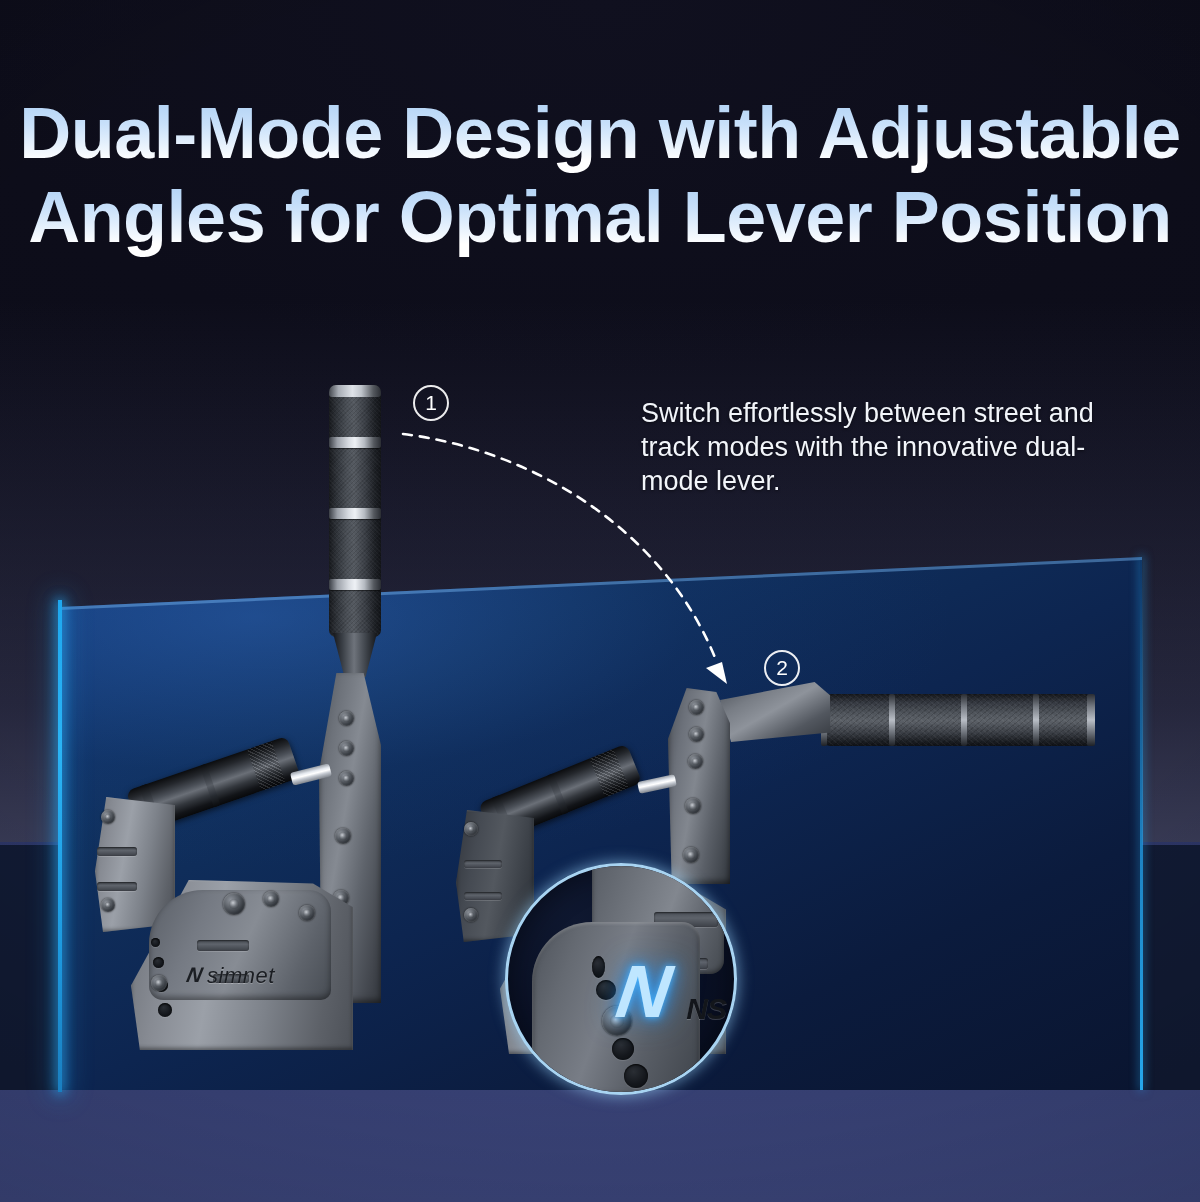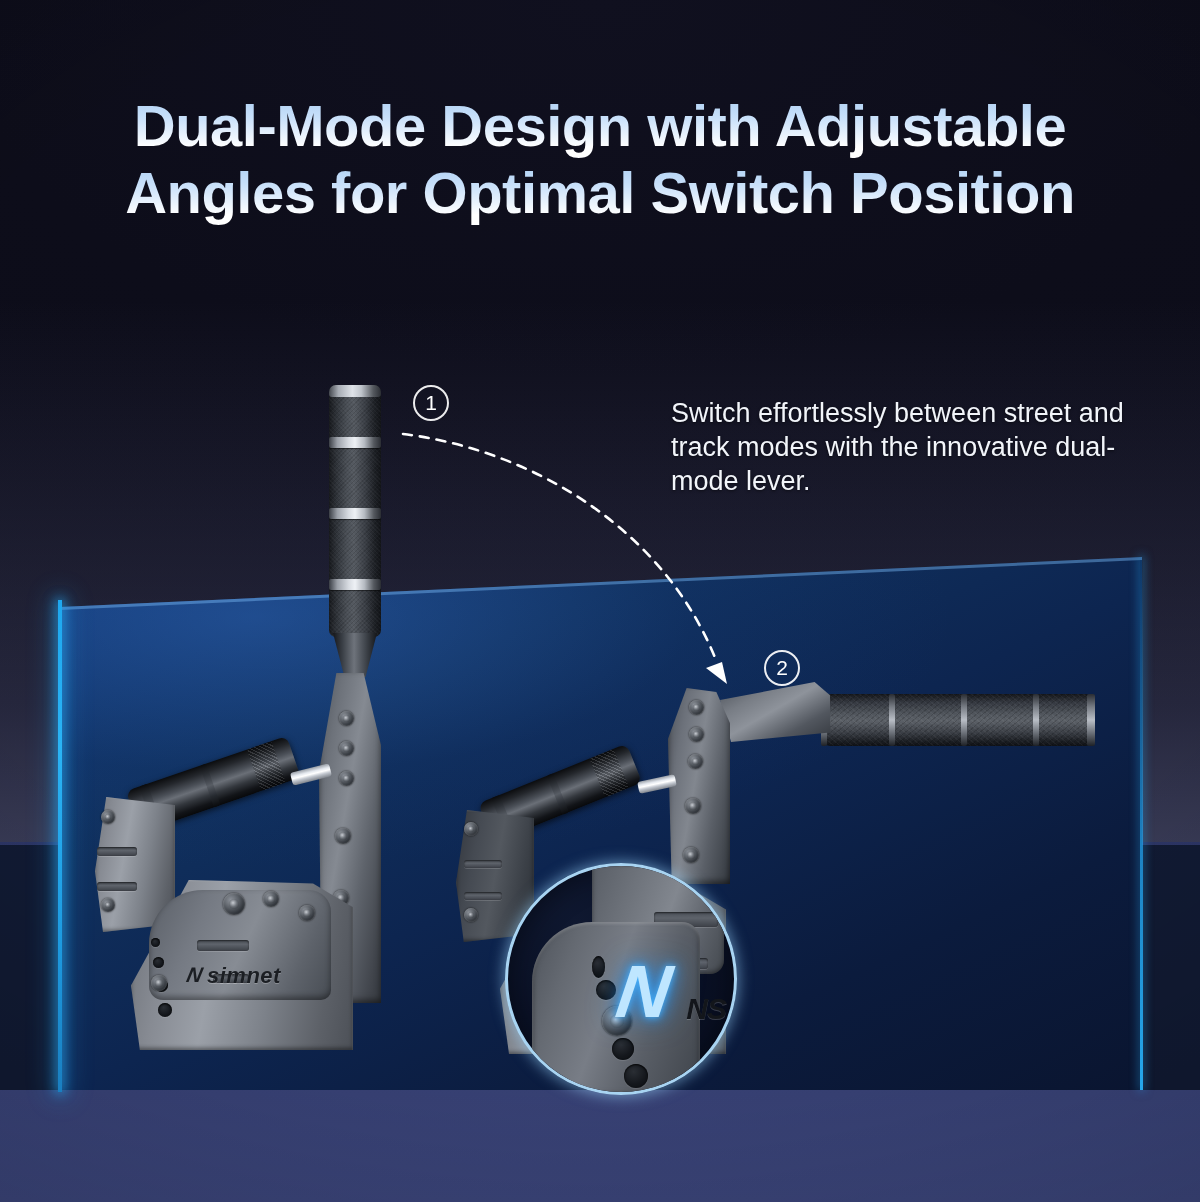--- a/index.html
+++ b/index.html
@@ -37,21 +37,21 @@
 
   
   .bg-vignette {
     position:absolute; inset:0;
     background:radial-gradient(140% 100% at 50% 40%, rgba(0,0,0,0) 40%, rgba(0,0,0,0.35) 100%);
   }
 
   
   .title-wrap { position:absolute; left:0; top:92px; width:1200px; text-align:center; z-index:40; }
   .title-line {
-    font-size:58px; font-weight:bold; line-height:1.16; letter-spacing:-0.5px;
+    font-size:72px; font-weight:bold; line-height:1.16; letter-spacing:-0.5px;
     background:linear-gradient(to bottom, #a9cdf2 0%, #c8e0fa 38%, #ffffff 82%, #ffffff 100%);
     -webkit-background-clip:text; background-clip:text; color:transparent;
     -webkit-text-fill-color:transparent;
     white-space:nowrap;
   }
 
   
   .panel {
     position:absolute; left:60px; top:552px; width:1082px; height:538px;
     clip-path:polygon(0px 55px, 1082px 5px, 1082px 538px, 0px 538px);
@@ -172,21 +172,21 @@
     background-image:repeating-linear-gradient(45deg, rgba(255,255,255,0.12) 0 1px, rgba(0,0,0,0.2) 1px 3px);
   }
   .cyl-rod {
     position:absolute;
     background:linear-gradient(to bottom,#9aa0a8 0%,#e6eaf0 30%,#ffffff 48%,#c3c8d0 68%,#80858d 100%);
     border-radius:3px;
   }
 
   
   .simnet-logo {
-    position:absolute; font-style:italic; font-weight:bold;
+    position:absolute; font-style:italic; font-weight:normal;
     color:#1b1e23; letter-spacing:0.5px;
     text-shadow:0 1px 0 rgba(255,255,255,0.22);
   }
   .logo-mark {
     position:absolute; font-style:italic; font-weight:bold; color:#1b1e23;
     transform:skewX(-12deg);
   }
 
   
   .magnifier {
@@ -230,41 +230,40 @@
     border:2px solid rgba(255,255,255,0.92);
     color:#ffffff; font-size:21px; line-height:32px; text-align:center;
     z-index:45; background:transparent;
   }
 
   
   .callout {
     position:absolute; color:#f2f5fa; z-index:45;
     font-size:27px; line-height:1.26;
     text-shadow:0 1px 3px rgba(0,0,0,0.55);
-    margin-left:30px;
   }
   .callout-2 { font-size:25px; line-height:1.22; }
 
   
   .arrow-svg { position:absolute; left:0; top:0; width:1200px; height:1202px; z-index:44; pointer-events:none; }
 </style>
 </head>
 <body>
 
 <div id="stage">
 
   <div class="bg-base"></div>
   <div class="bg-wash"></div>
   <div class="bg-bottom"></div>
   <div class="bg-dark-left"></div>
   <div class="bg-dark-right"></div>
 
   <div class="title-wrap">
     <div class="title-line">Dual-Mode Design with Adjustable</div>
-    <div class="title-line">Angles for Optimal Switch Position</div>
+    <div class="title-line">Angles for Optimal Lever Position</div>
   </div>
 
   <div class="panel">
     <div class="panel-sheen"></div>
   </div>
   <div class="panel-edge-top"></div>
   <div class="panel-glow-left"></div>
   <div class="panel-glow-right"></div>
 
   <div class="product" style="left:95px; top:385px; width:300px; height:665px;">

